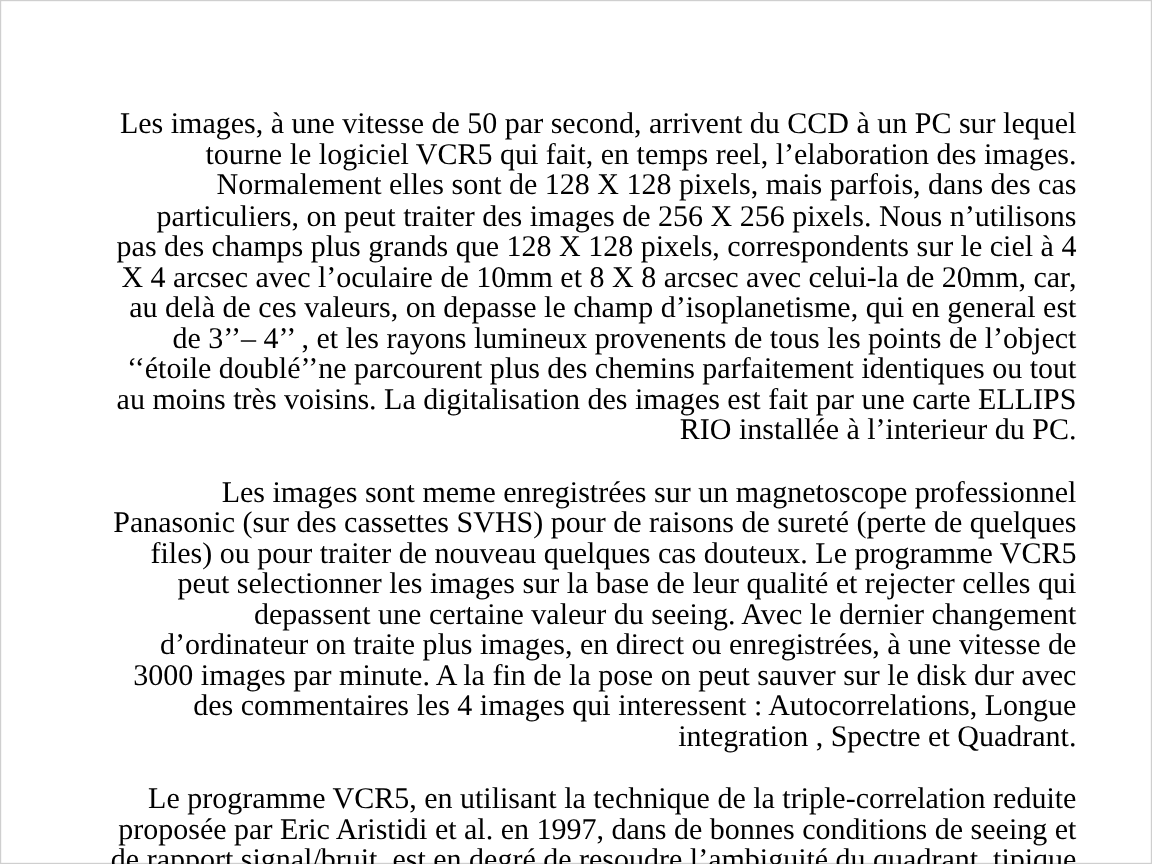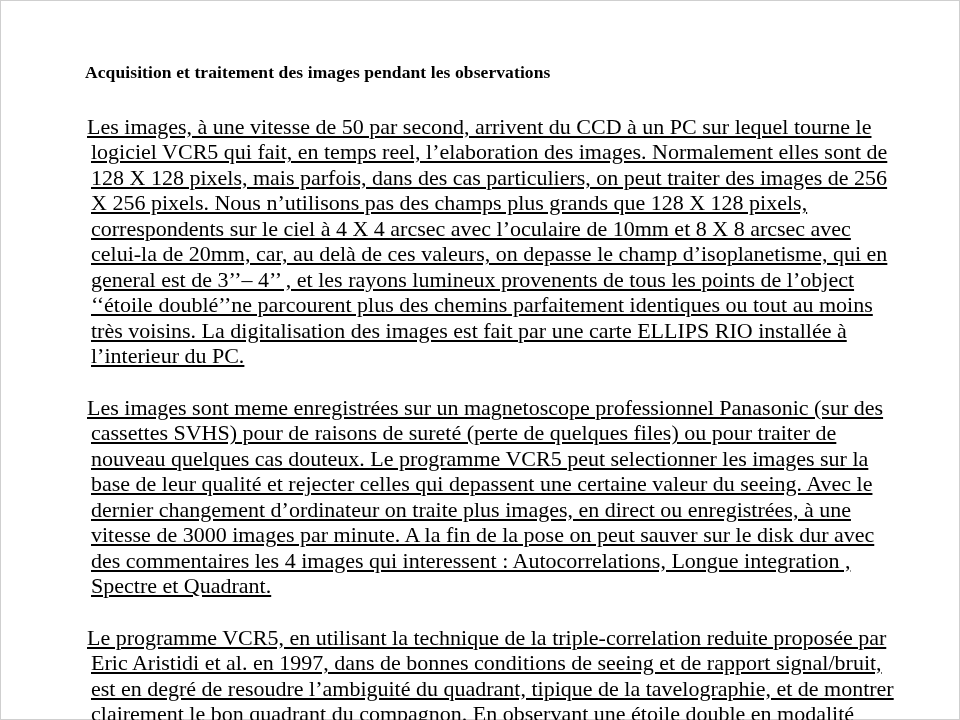--- a/index.html
+++ b/index.html
@@ -30,39 +30,37 @@
   }
   .doc-title {
     font-family: "Liberation Serif", serif;
     font-weight: bold;
     font-size: 17.5px;
     line-height: 1.3;
     margin: 0 0 0 0;
     letter-spacing: 0.1px;
   }
   .para {
-    font-size: 22px;
+    font-size: 25px;
     line-height: 25.5px;
-    text-align: left;
+    text-align: right;
     margin: 0;
     padding-left: 6px;
     text-indent: -4px;
-    text-decoration: underline;
   }
   .gap-1 { height: 30px; }
   .gap-2 { height: 26px; }
   .gap-3 { height: 26px; }
 </style>
 </head>
 <body>
 
 <div class="page">
   <div class="content">
 
-    <h1 class="doc-title">Acquisition et traitement des images pendant les observations</h1>
 
     <div class="gap-1"></div>
 
     <p class="para">Les images, à une vitesse de 50 par second, arrivent du CCD à un PC sur lequel tourne le logiciel VCR5 qui fait, en temps reel, l’elaboration des images.    Normalement elles sont de 128 X 128 pixels, mais parfois, dans des cas particuliers, on peut traiter  des images de 256 X 256 pixels. Nous n’utilisons pas des champs plus grands que 128 X 128 pixels, correspondents sur le ciel  à 4 X 4 arcsec avec l’oculaire de 10mm et 8 X 8 arcsec avec celui-la de 20mm, car, au delà de ces valeurs,  on depasse le champ d’isoplanetisme,  qui en general est de 3’’– 4’’ ,  et les rayons lumineux provenents de tous les points de l’object ‘‘étoile doublé’’ne parcourent plus des chemins parfaitement identiques ou tout au moins très voisins.   La digitalisation des images est fait par une carte ELLIPS RIO installée à l’interieur du PC.</p>
 
     <div class="gap-2"></div>
 
     <p class="para">Les images sont meme enregistrées sur un magnetoscope professionnel  Panasonic (sur des cassettes SVHS) pour de raisons de sureté (perte de quelques files) ou pour traiter de nouveau quelques cas douteux.   Le programme VCR5  peut selectionner les images sur la base de leur qualité et rejecter celles qui depassent une certaine valeur du seeing.   Avec le dernier changement d’ordinateur on traite plus images, en direct ou enregistrées, à une vitesse de 3000 images par minute.    A la fin de la pose  on peut sauver sur le disk dur avec des commentaires les 4 images qui interessent  : Autocorrelations,  Longue integration , Spectre  et Quadrant.</p>
 
     <div class="gap-3"></div>

